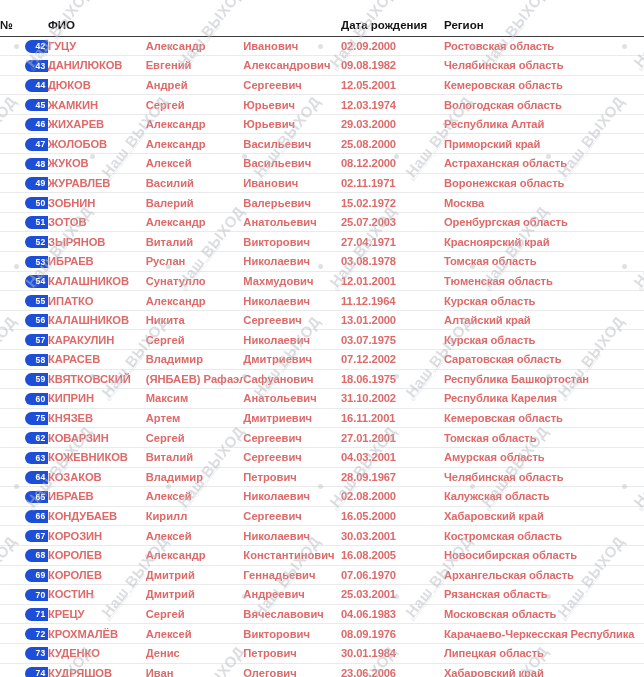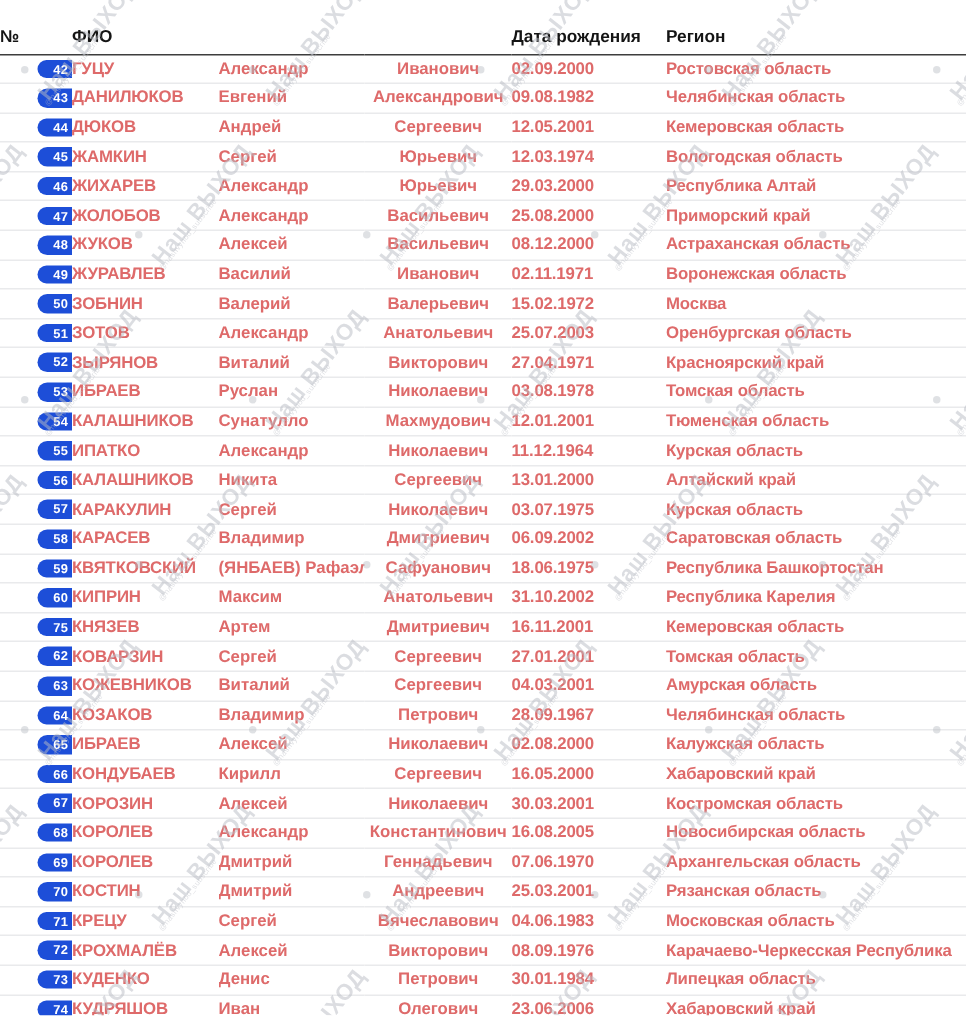--- a/index.html
+++ b/index.html
@@ -92,21 +92,21 @@
     padding: 0;
   }
 
   td.num {
     width: 48px;
     padding-left: 0;
     text-align: left;
   }
   td.fam  { width: 122px; padding-left: 0; letter-spacing: -0.1px; }
   td.name { width: 97px; }
-  td.patr { width: 97px; text-align: center; }
+  td.patr { width: 97px; }
   td.dob  {
     width: 103px;
     color: #2b2b2b;
     font-weight: 700;
     font-size: 10.6px;
     letter-spacing: -0.1px;
   }
   td.reg  {
     width: 203px;
     color: #2b2b2b;
@@ -272,21 +272,21 @@
             <td class="name">Сергей</td>
             <td class="patr">Николаевич</td>
             <td class="dob">03.07.1975</td>
             <td class="reg">Курская область</td>
           </tr>
           <tr>
             <td class="num"><span class="badge">58</span></td>
             <td class="fam">КАРАСЕВ</td>
             <td class="name">Владимир</td>
             <td class="patr">Дмитриевич</td>
-            <td class="dob">06.09.2002</td>
+            <td class="dob">07.12.2002</td>
             <td class="reg">Саратовская область</td>
           </tr>
           <tr>
             <td class="num"><span class="badge">59</span></td>
             <td class="fam">КВЯТКОВСКИЙ</td>
             <td class="name">(ЯНБАЕВ) Рафаэль</td>
             <td class="patr">Сафуанович</td>
             <td class="dob">18.06.1975</td>
             <td class="reg">Республика Башкортостан</td>
           </tr>

